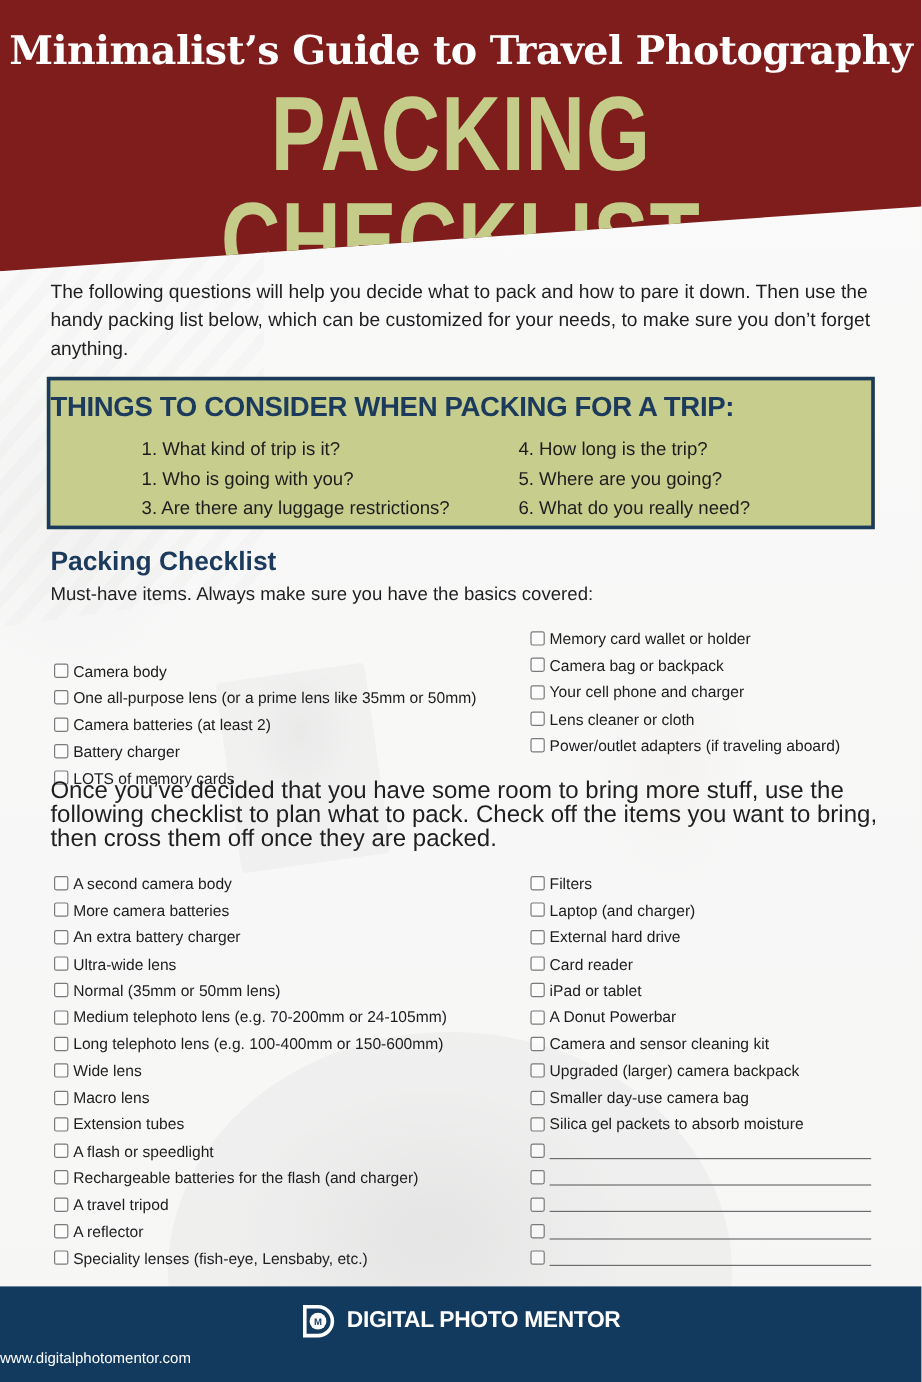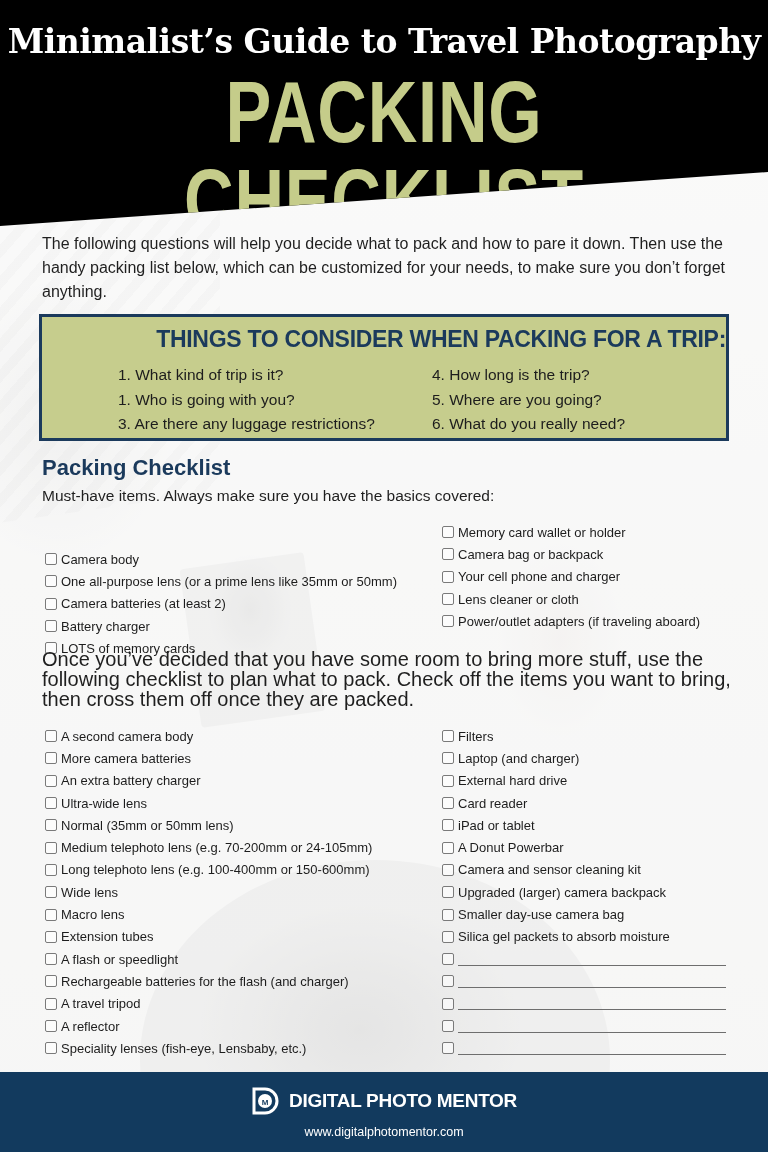--- a/index.html
+++ b/index.html
@@ -34,21 +34,21 @@
       border-radius: 50%; background: rgba(100,100,100,0.12);
     }
     .sheet {
       position: absolute; left: 0; right: 0; top: 0; bottom: 0;
       background: rgba(255,255,255,0.55);
     }
 
     
     .banner {
       position: absolute; left: 0; top: 0; width: 768px; height: 228px;
-      background: #000000;
+      background: #7f1d1d;
       clip-path: polygon(0 0, 100% 0, 100% 172px, 0 226px);
     }
     .banner-subtitle {
       position: absolute; left: 0; width: 768px; top: 22px;
       text-align: center;
       font-family: "DejaVu Serif", "Liberation Serif", serif;
       font-weight: bold; font-size: 33px; color: #ffffff;
       letter-spacing: -0.5px;
     }
     .banner-title {
@@ -65,22 +65,22 @@
     .intro {
       position: absolute; left: 42px; top: 232px; width: 690px;
       font-size: 16px; line-height: 24px; color: #1f1f1f;
     }
 
     .consider-box {
       position: absolute; left: 39px; top: 314px; width: 690px; height: 127px;
       background: #c6cd8d; border: 3px solid #1b3a5c;
     }
     .consider-title {
-      position: absolute; left: 0; top: 9px; width: 100%; text-align: right;
-      font-weight: bold; font-size: 23px; color: #1b3a5c; letter-spacing: -0.3px; padding-left: 16px;
+      position: absolute; left: 0; top: 9px; width: 100%; text-align: left;
+      font-weight: bold; font-size: 23px; color: #1b3a5c; letter-spacing: -0.3px;
     }
     .consider-col { position: absolute; top: 46px; }
     .consider-col.left { left: 76px; }
     .consider-col.right { left: 390px; }
     .consider-item { font-size: 15.5px; line-height: 24.5px; color: #1d1d1d; white-space: nowrap; }
 
     .section-title {
       position: absolute; left: 42px; top: 455px;
       font-weight: bold; font-size: 22px; color: #1b3a5c;
     }
@@ -115,21 +115,21 @@
       position: absolute; left: 0; top: 1072px; width: 768px; height: 80px;
       background: #123a5e;
     }
     .brand {
       position: absolute; left: 0; width: 768px; top: 15px;
       display: flex; justify-content: center; align-items: center; gap: 8px;
     }
     .brand-logo { width: 30px; height: 28px; }
     .brand-name { font-weight: bold; font-size: 19px; color: #ffffff; letter-spacing: -0.3px; }
     .brand-url {
-      position: absolute; left: 0; width: 768px; top: 53px; text-align: center;
+      position: absolute; left: 0; width: 768px; top: 53px; 
       font-size: 12.5px; color: #ffffff;
     }
   </style>
 </head>
 <body>
 
 <div class="bg">
   <div class="laptop"></div>
   <div class="passport"></div>
   <div class="lens-shadow"></div>

